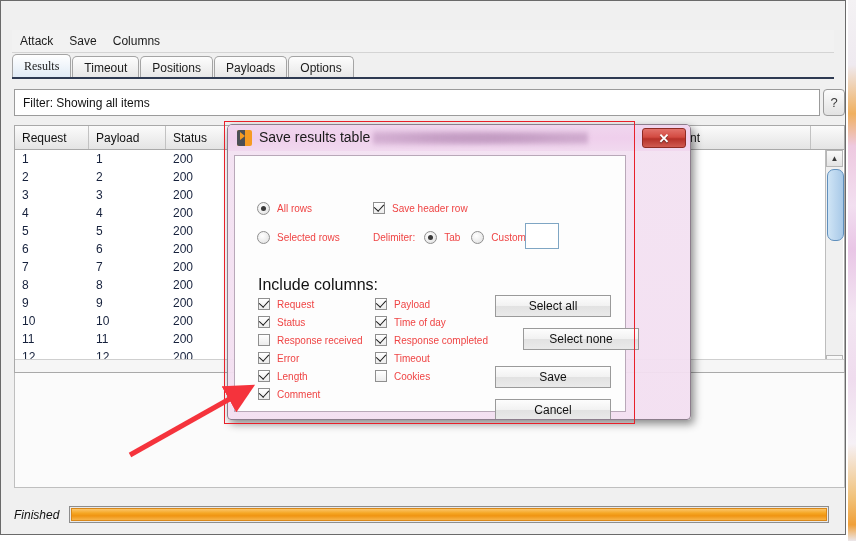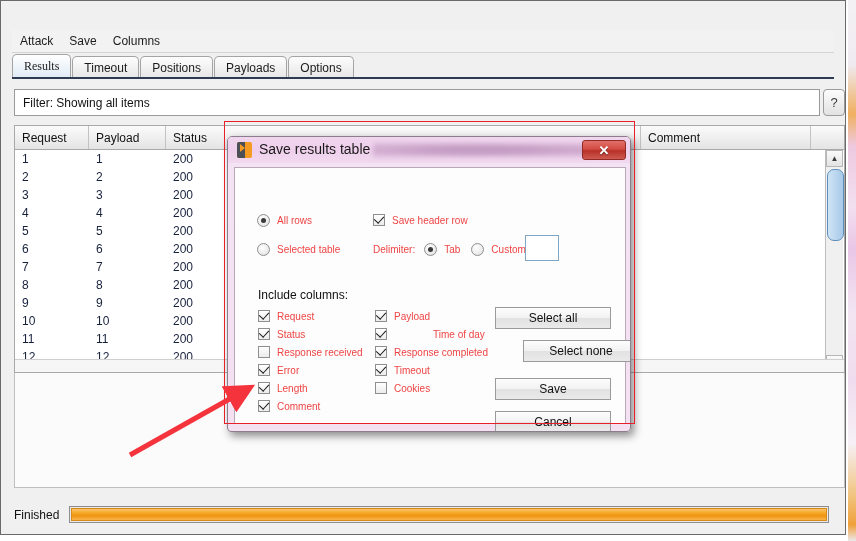--- a/index.html
+++ b/index.html
@@ -196,41 +196,41 @@
 
   
   .blank-panel{
     position:absolute;left:13px;top:372px;width:831px;height:115px;
     background:#fbfbfb;border:1px solid #bfbfbf;box-sizing:border-box;
     border-top:none;
   }
 
   
   .status-row{
-    position:absolute;left:13px;top:505px;display:flex;align-items:center;
+    position:absolute;left:13px;top:505px;display:flex;align-items:center;font-style:italic;
   }
   .status-label{font-size:12px;color:#111;margin-right:10px;}
   .progress-outer{
     width:760px;height:17px;
     background:#e9e9e9;border:1px solid #8d8d8d;
     box-sizing:border-box;padding:1px;
   }
   .progress-inner{
     width:100%;height:100%;
     background:linear-gradient(180deg,#fbc56a 0%,#f5a623 38%,#ef9412 62%,#f7b44a 100%);
     border:1px solid #d9881a;box-sizing:border-box;
   }
 
   
   .dlg-annot{
     position:absolute;left:224px;top:121px;width:411px;height:303px;
     border:1.5px solid #e8202a;box-sizing:border-box;pointer-events:none;
   }
   .dialog{
-    position:absolute;left:227px;top:136px;width:404px;height:296px;
+    position:absolute;left:227px;top:124px;width:464px;height:296px;
     box-shadow:3px 4px 9px rgba(0,0,0,.45);
     background:linear-gradient(180deg, rgba(243,226,242,.96) 0%, rgba(243,223,241,.95) 100%);
     border:1px solid #8c7d8c;
     border-radius:5px 5px 4px 4px;
     box-sizing:border-box;
     overflow:hidden;
   }
   .dlg-titlebar{
     position:relative;height:26px;
     background:linear-gradient(180deg,#f0d6ee 0%,#efcfec 50%,#f1d9ef 100%);
@@ -296,21 +296,21 @@
     content:"";position:absolute;left:2px;top:-1px;width:5px;height:8px;
     border:solid #1c1c1c;border-width:0 1.6px 1.6px 0;
     transform:rotate(42deg);
   }
   .ctl-label{font-size:10px;color:#ef4444;white-space:nowrap;}
   .custom-input{
     width:34px;height:26px;background:#ffffff;
     border:1px solid #7fa6c4;box-sizing:border-box;
   }
   .section-label{
-    position:absolute;font-size:12px;color:#111;
+    position:absolute;font-size:16px;color:#111;
   }
   .dlg-btn{
     position:absolute;width:116px;height:22px;
     background:linear-gradient(180deg,#fdfdfd 0%,#f2f2f2 48%,#e2e2e2 52%,#eaeaea 100%);
     border:1px solid #9a9a9a;border-radius:0;
     box-sizing:border-box;
     display:flex;align-items:center;justify-content:center;
     font-size:12px;color:#111;
   }
 
@@ -454,21 +454,21 @@
     </div>
 
     <div class="dlg-body">
 
       <div class="ctl-row" style="left:22px;top:46px;">
         <span class="radio on"></span>
         <span class="ctl-label">All rows</span>
       </div>
       <div class="ctl-row" style="left:22px;top:75px;">
         <span class="radio"></span>
-        <span class="ctl-label">Selected table</span>
+        <span class="ctl-label">Selected rows</span>
       </div>
 
       <div class="ctl-row" style="left:138px;top:46px;align-items:flex-end;">
         <span class="cbox on"></span>
         <span class="ctl-label">Save header row</span>
       </div>
 
       <div class="ctl-row" style="left:138px;top:75px;">
         <span class="ctl-label" style="margin-right:9px">Delimiter:</span>
         <span class="radio on"></span>
@@ -504,21 +504,21 @@
           <div class="ctl-row" style="left: 23px; top: 232px;">
             <span class="cbox on"></span>
             <span class="ctl-label">Comment</span>
           </div>
         </div>
       <div id="cols-right">
           <div class="ctl-row" style="left: 140px; top: 142px;">
             <span class="cbox on"></span>
             <span class="ctl-label">Payload</span>
           </div>
-          <div class="ctl-row" style="left: 140px; top: 160px; gap: 39px;">
+          <div class="ctl-row" style="left: 140px; top: 160px;">
             <span class="cbox on"></span>
             <span class="ctl-label">Time of day</span>
           </div>
           <div class="ctl-row" style="left: 140px; top: 178px;">
             <span class="cbox on"></span>
             <span class="ctl-label">Response completed</span>
           </div>
           <div class="ctl-row" style="left: 140px; top: 196px;">
             <span class="cbox on"></span>
             <span class="ctl-label">Timeout</span>

